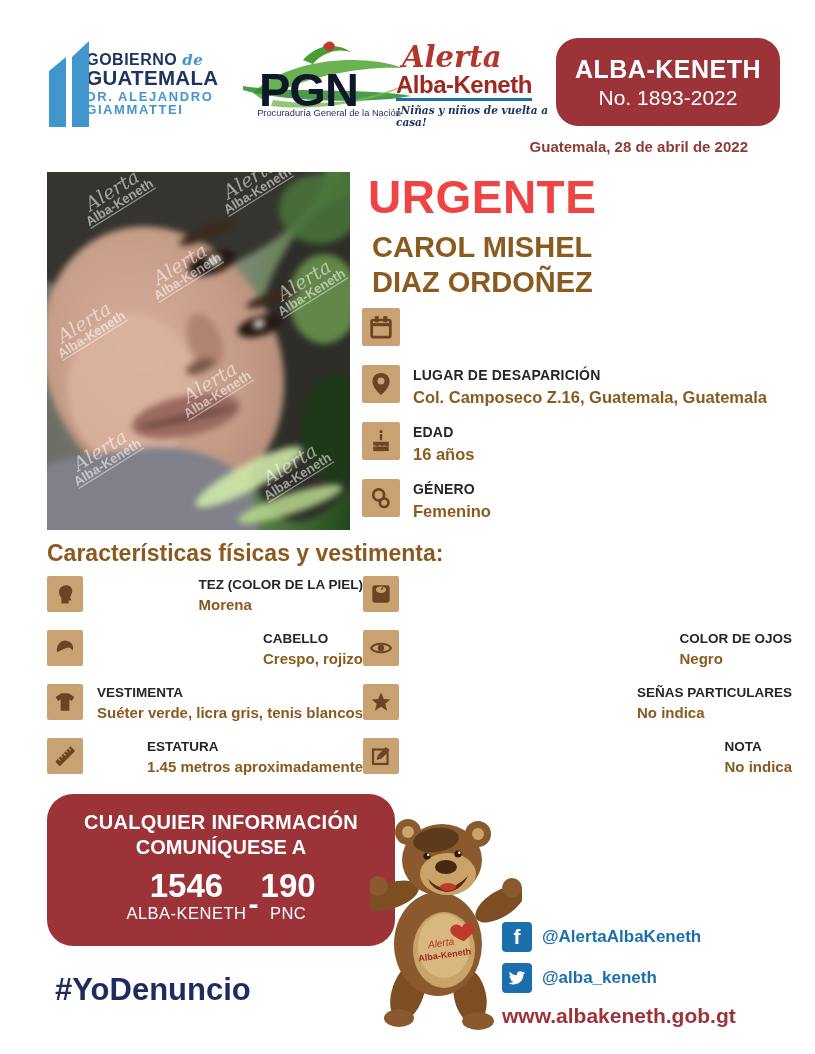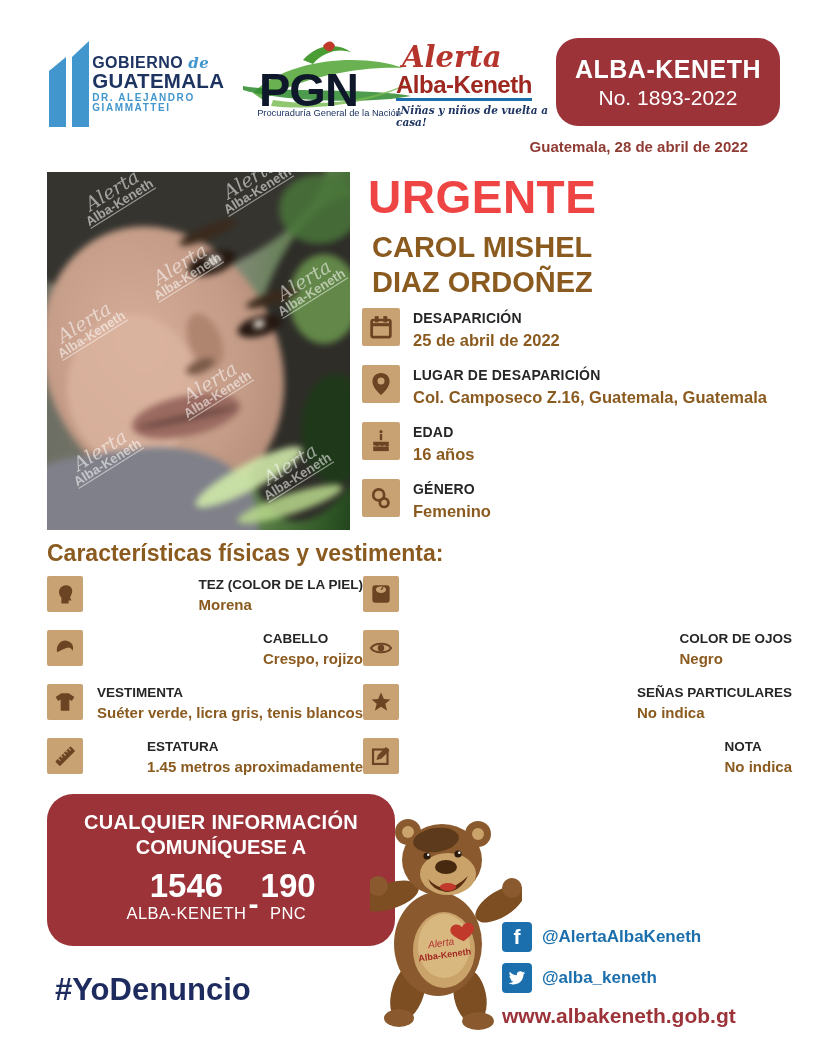--- a/index.html
+++ b/index.html
@@ -12,21 +12,21 @@
   
   .gob-logo { position:absolute; left:47px; top:40px; width:195px; height:88px; display:flex; align-items:center; }
   .gob-bars { position:relative; width:46px; height:86px; margin-right:8px; }
   .gob-bar { position:absolute; background:#4296ce; width:17px; }
   .gob-bar.b1 { left:2px; top:16px; height:70px; clip-path:polygon(0 14px,100% 0,100% 100%,0 100%); }
   .gob-bar.b2 { left:25px; top:0; height:86px; clip-path:polygon(0 16px,100% 0,100% 100%,0 100%); }
   .gob-text { line-height:1.02; }
   .gob-l1 { font-size:16px; font-weight:800; color:#1d3461; letter-spacing:.5px; }
   .gob-de { font-family:"DejaVu Serif", serif; font-style:italic; font-weight:700; color:#4296ce; font-size:15px; }
   .gob-l2 { font-size:20.5px; font-weight:800; color:#1d3461; letter-spacing:.3px; }
-  .gob-l3 { font-size:10px; font-weight:700; color:#4296ce; letter-spacing:1.6px; margin-top:1px; }
+  .gob-l3 { font-size:13px; font-weight:700; color:#4296ce; letter-spacing:1.6px; margin-top:1px; }
 
   .pgn-logo { position:absolute; left:243px; top:38px; width:168px; height:95px; }
   .pgn-acronym { position:absolute; left:16px; top:24px; font-size:47px; font-weight:800; color:#0f172a; letter-spacing:-1px; }
   .pgn-sub { position:absolute; left:2px; top:70px; width:168px; text-align:center; font-size:9.3px; color:#1d3461; }
 
   .ak-logo { position:absolute; left:396px; top:44px; width:152px; height:82px; }
   .ak-l1 { font-family:"DejaVu Serif", serif; font-style:italic; font-size:29px; font-weight:700; color:#b5352c; line-height:.95; margin-left:6px; }
   .ak-l2 { font-size:24px; font-weight:800; color:#9e2820; letter-spacing:-.5px; border-bottom:3px solid #1c6fad; display:inline-block; padding-bottom:1px; line-height:1.05; }
   .ak-l3 { font-family:"DejaVu Serif", serif; font-style:italic; font-size:10.5px; font-weight:700; color:#1d3461; margin-top:3px; }
 
@@ -220,24 +220,20 @@
   <div class="details">
     <div class="d-item">
       <div class="icon-box">
         <svg width="28" height="28" viewBox="0 0 36 36">
             <rect x="6" y="9" width="24" height="22" rx="2" fill="none" stroke="#6b4423" stroke-width="3.5"></rect>
             <rect x="10" y="4" width="5" height="8" fill="#6b4423"></rect>
             <rect x="21" y="4" width="5" height="8" fill="#6b4423"></rect>
             <rect x="6" y="13" width="24" height="4" fill="#6b4423"></rect>
           </svg>
       </div>
-      <div>
-          <div class="d-label">DESAPARICIÓN</div>
-        <div class="d-value">25 de abril de 2022</div>
-        </div>
     </div>
     <div class="d-item">
       <div class="icon-box">
         <svg width="28" height="28" viewBox="0 0 36 36">
             <path d="M18,4 C11,4 7,9 7,15 c0,8 11,17 11,17 s11,-9 11,-17 c0,-6 -4,-11 -11,-11 z" fill="#6b4423"></path>
             <circle cx="18" cy="14" r="4.5" fill="#c9a273"></circle>
           </svg>
       </div>
       <div>
           <div class="d-label">LUGAR DE DESAPARICIÓN</div>

